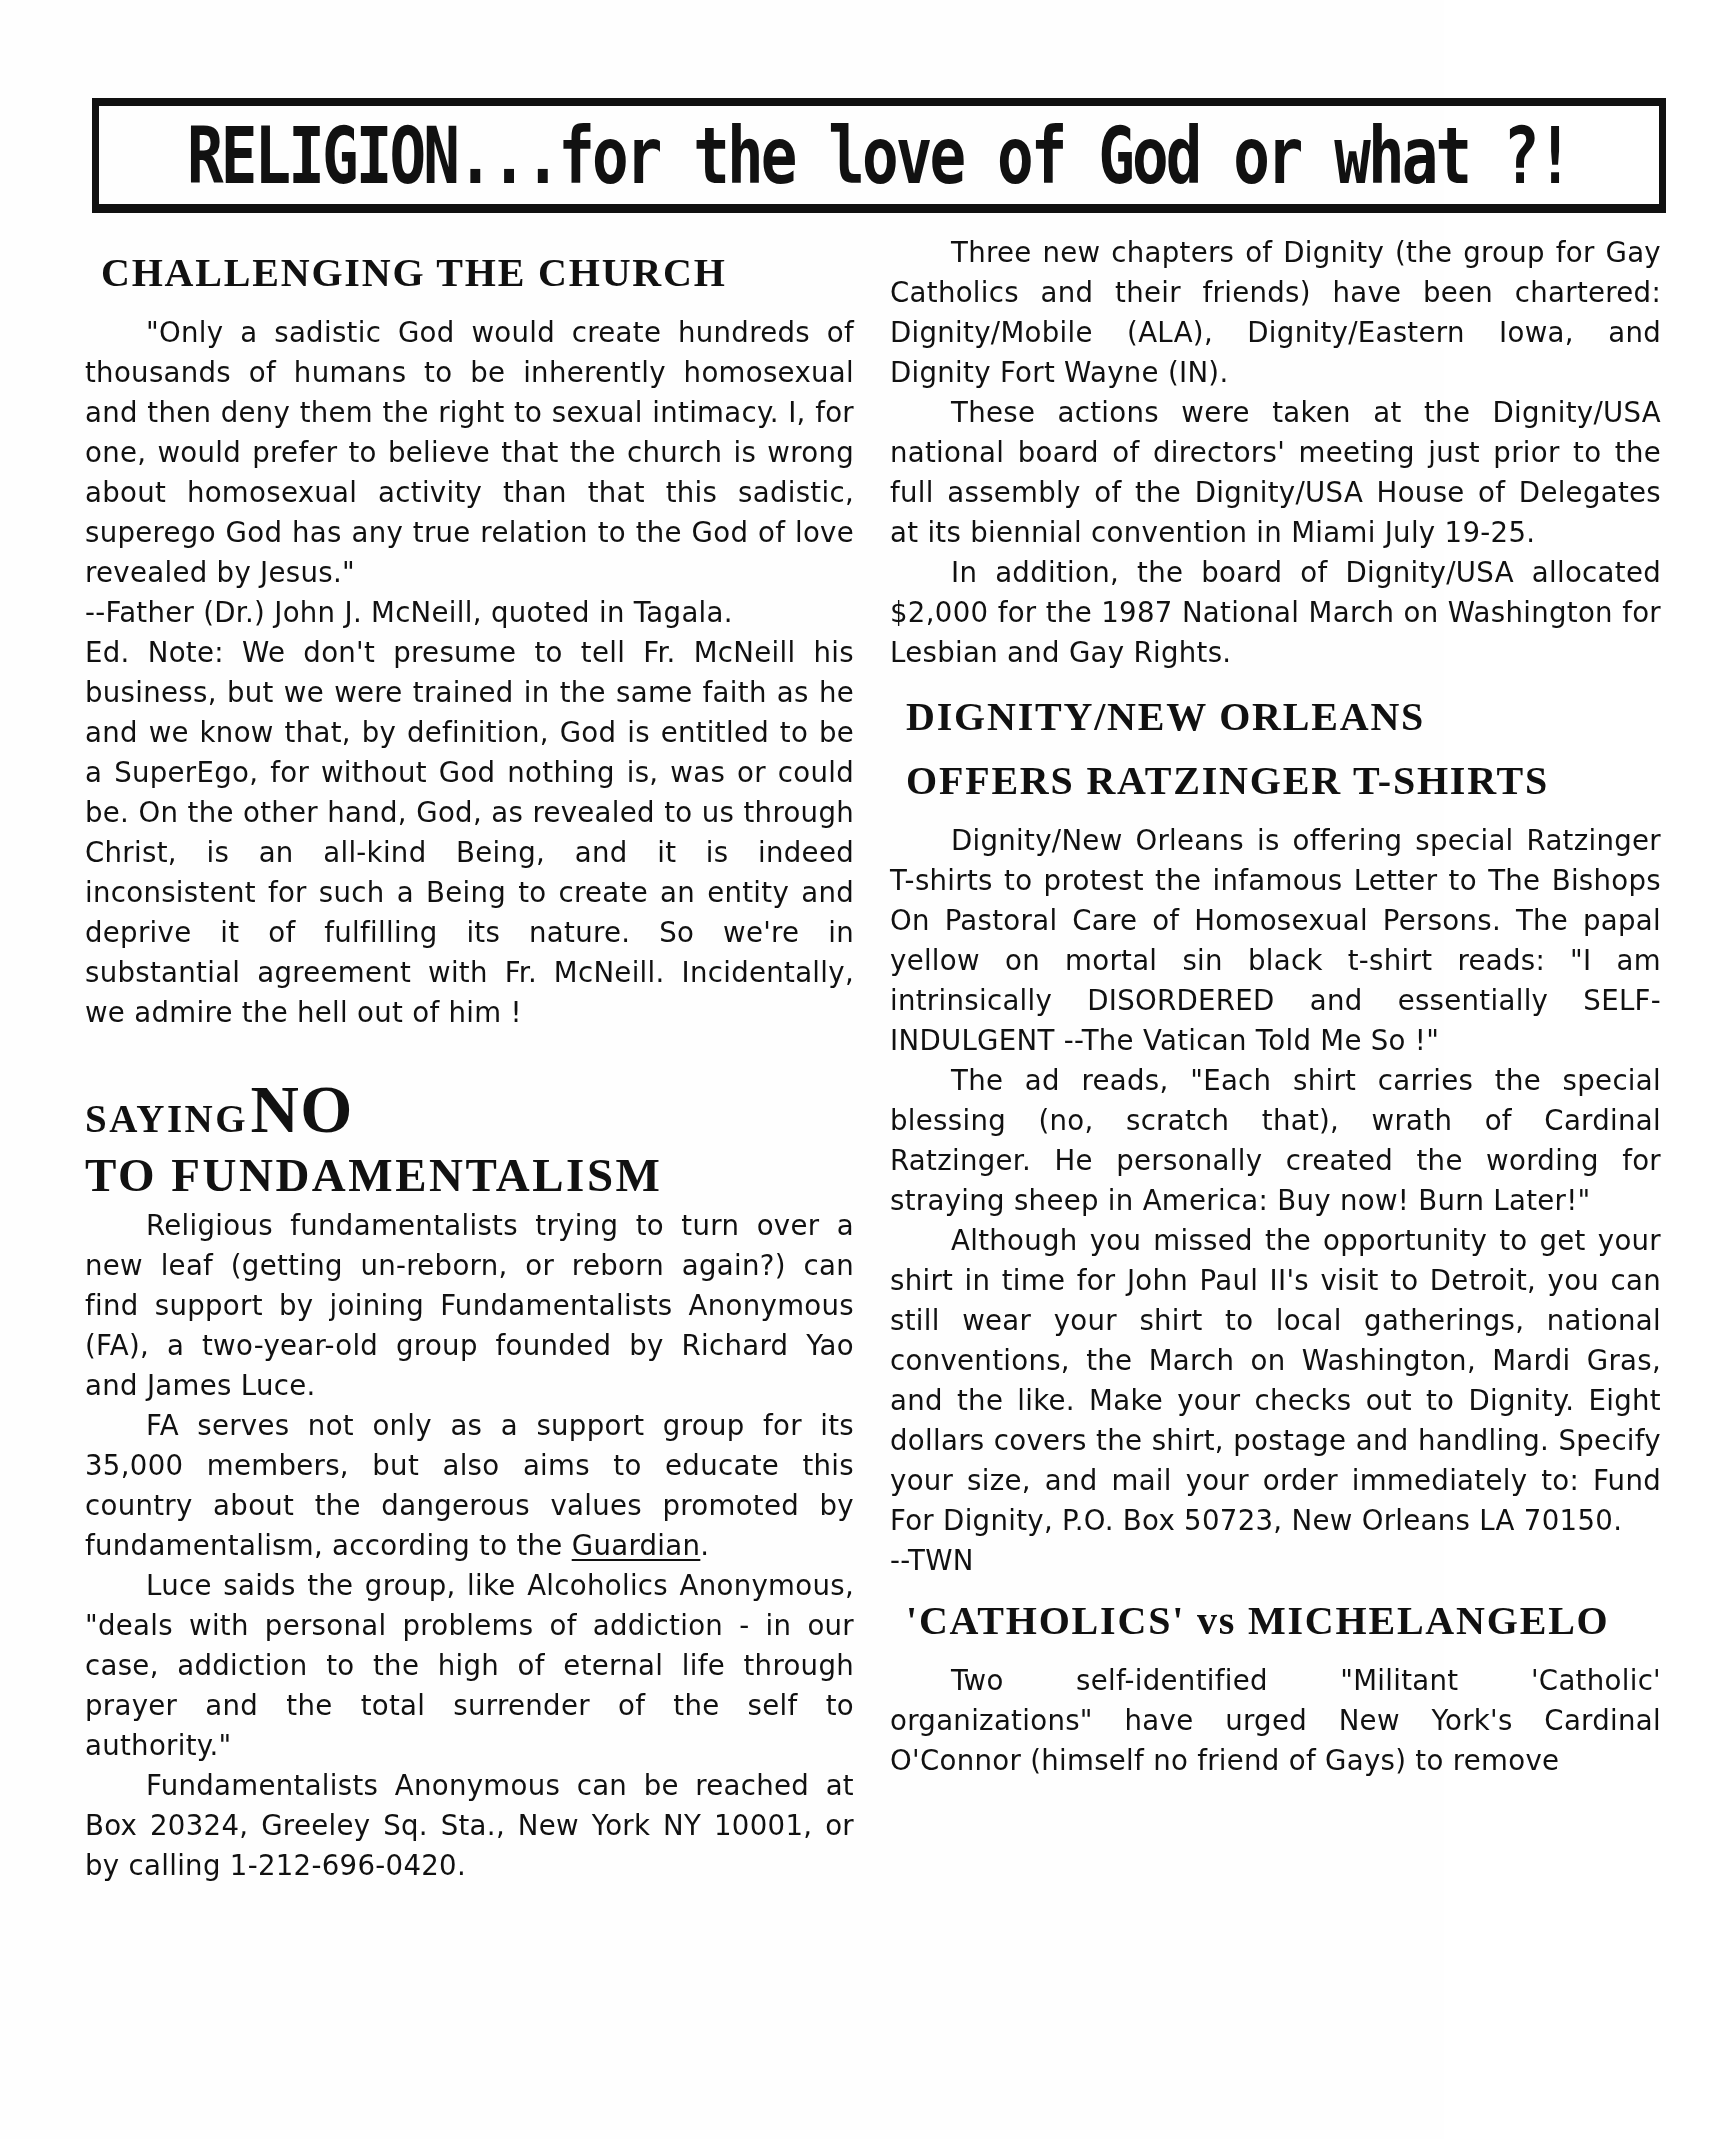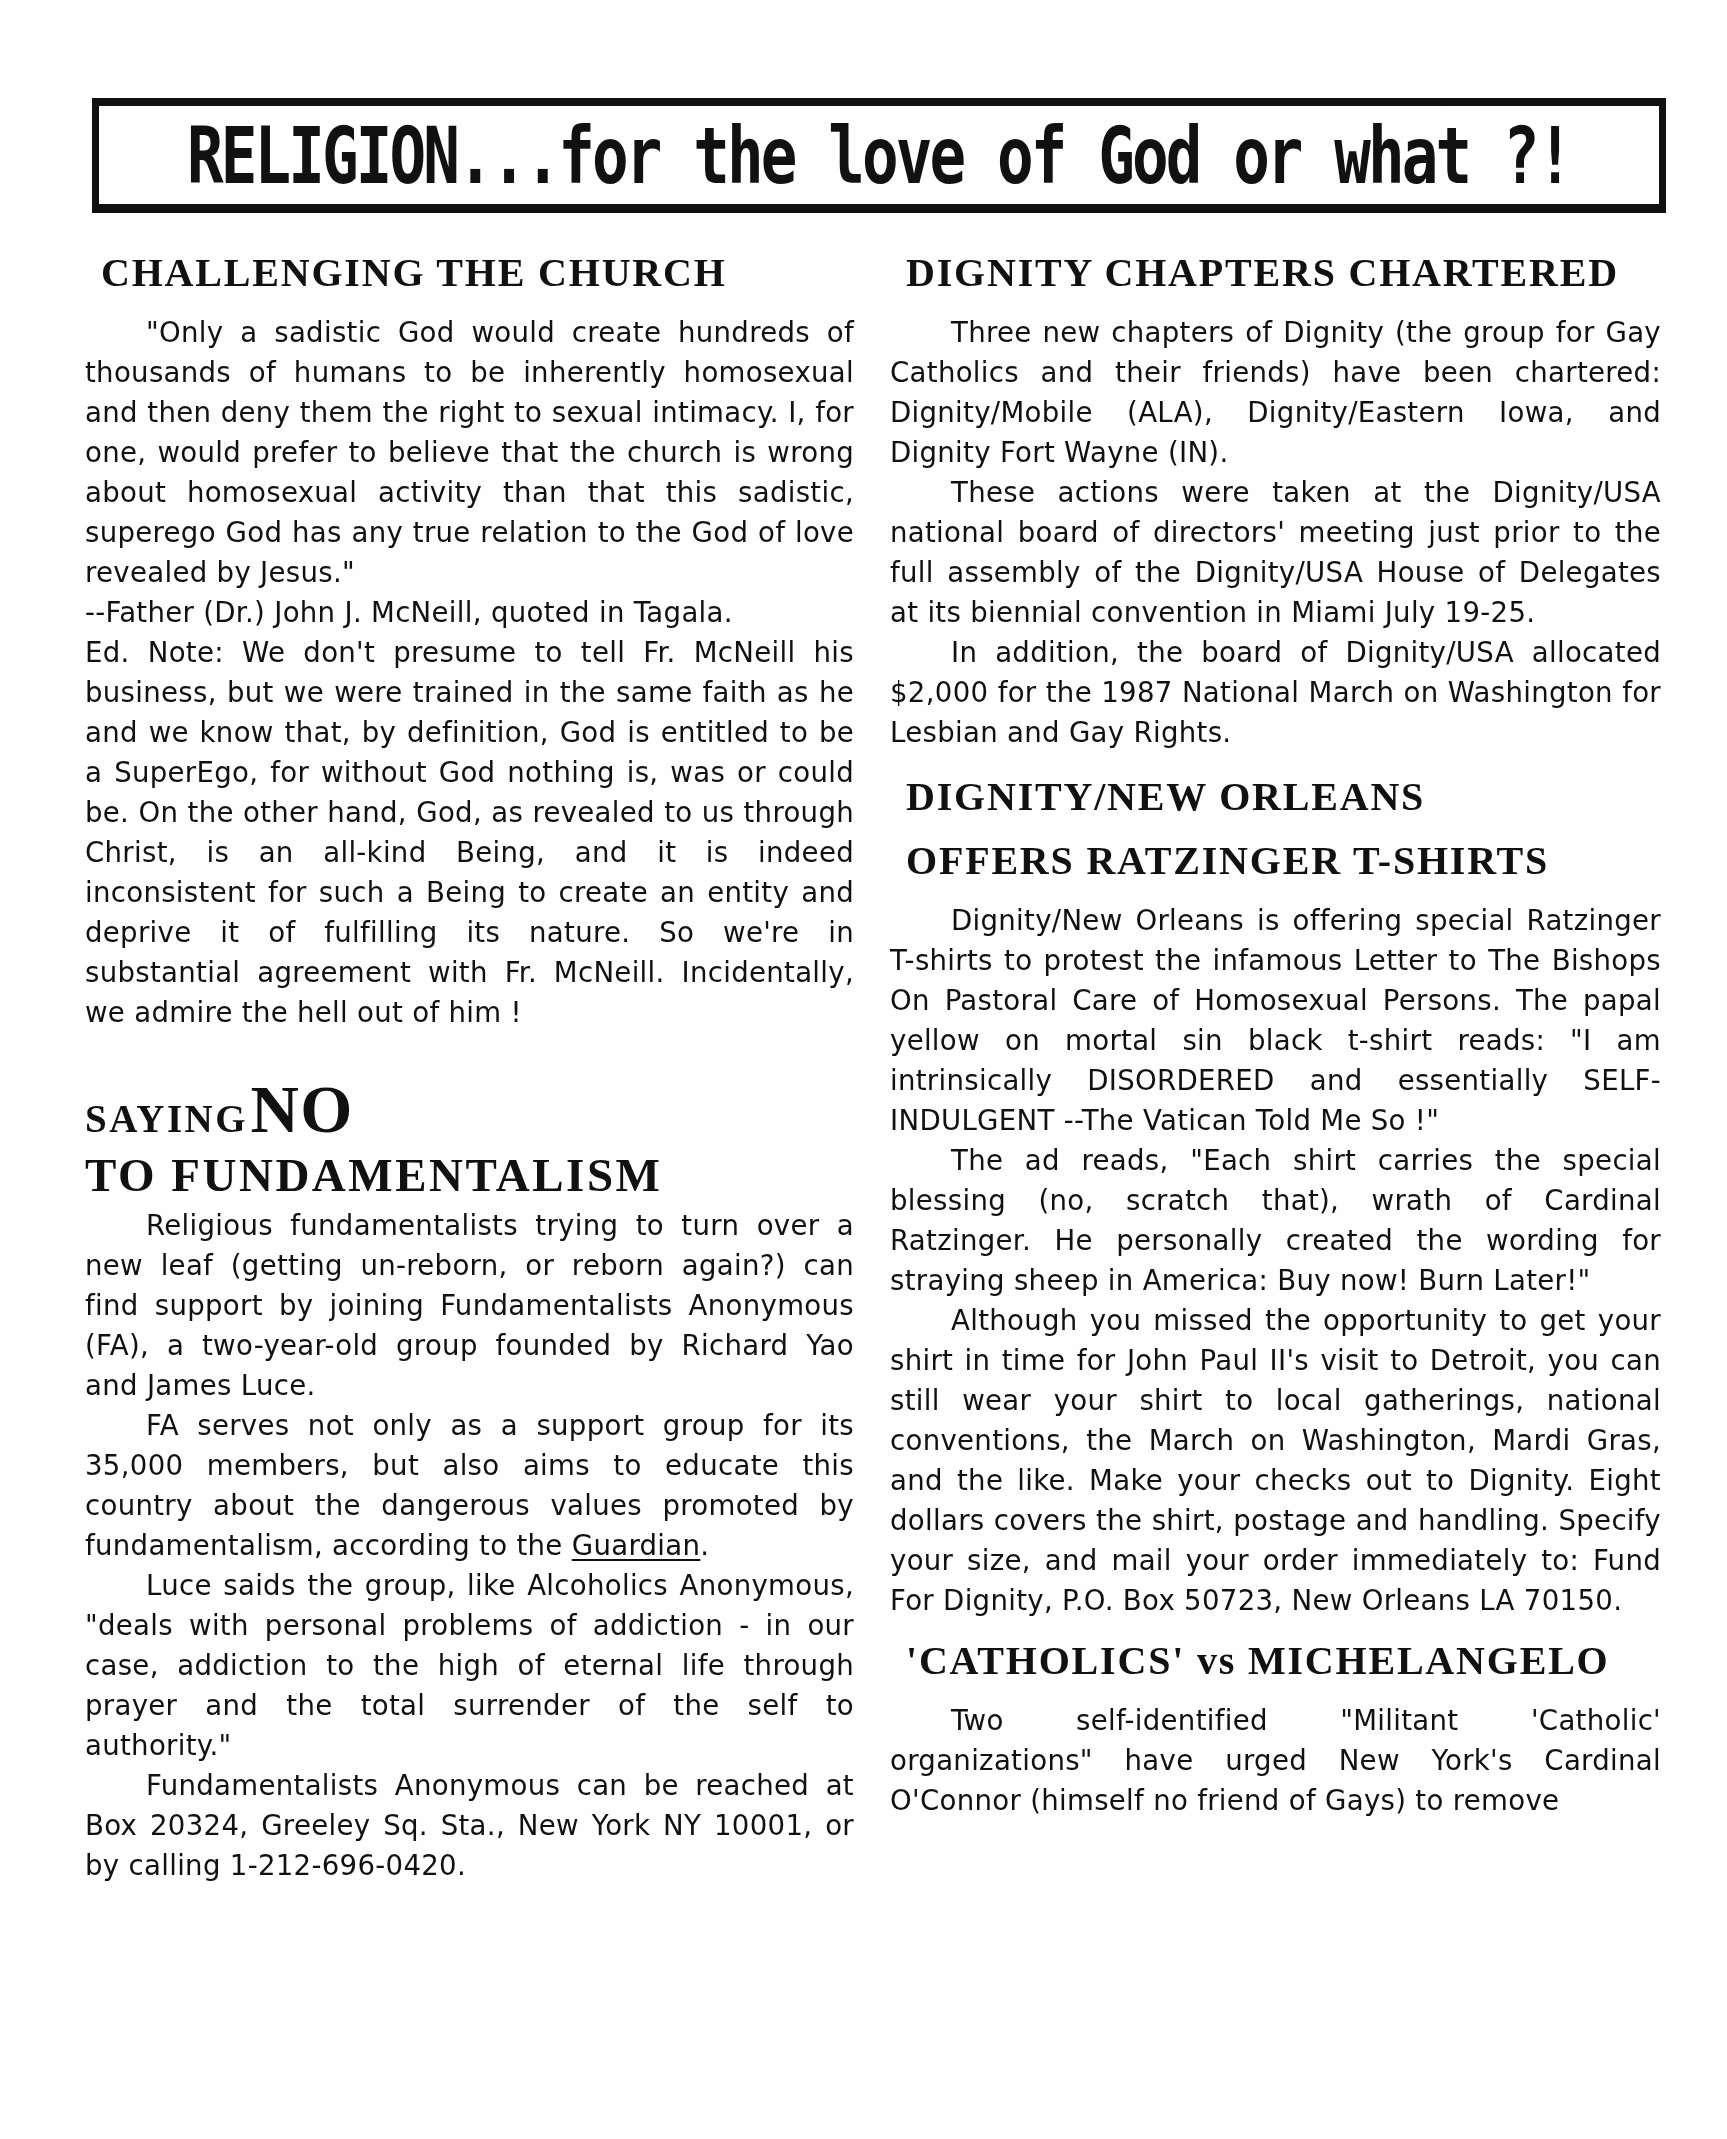--- a/index.html
+++ b/index.html
@@ -127,34 +127,34 @@
       <p class="para indent">Religious fundamentalists trying to turn over a new leaf (getting un-reborn, or reborn again?) can find support by joining Fundamentalists Anonymous (FA), a two-year-old group founded by Richard Yao and James Luce.</p>
       <p class="para indent"><span>FA serves not only as a support group for its 35,000 members, but also aims to educate this country about the dangerous values promoted by fundamentalism, according to the </span><span class="ul">Guardian</span><span>.</span></p>
       <p class="para indent">Luce saids the group, like Alcoholics Anonymous, "deals with personal problems of addiction - in our case, addiction to the high of eternal life through prayer and the total surrender of the self to authority."</p>
       <p class="para indent">Fundamentalists Anonymous can be reached at Box 20324, Greeley Sq. Sta., New York NY 10001, or by calling 1-212-696-0420.</p>
     </section>
   </div>
 
   <div class="col col-right">
 
     <section>
-      <h2 class="headline">DIGNITY CHAPTERS CHARTERED</h2>
       <p class="para indent">Three new chapters of Dignity (the group for Gay Catholics and their friends) have been chartered: Dignity/Mobile (ALA), Dignity/Eastern Iowa, and Dignity Fort Wayne (IN).</p>
       <p class="para indent">These actions were taken at the Dignity/USA national board of directors' meeting just prior to the full assembly of the Dignity/USA House of Delegates at its biennial convention in Miami July 19-25.</p>
       <p class="para indent">In addition, the board of Dignity/USA allocated $2,000 for the 1987 National March on Washington for Lesbian and Gay Rights.</p>
     </section>
 
     <div class="gap-sm"></div>
 
     <section>
       <h2 class="headline">DIGNITY/NEW ORLEANS</h2>
       <h2 class="headline">OFFERS RATZINGER T-SHIRTS</h2>
       <p class="para indent">Dignity/New Orleans is offering special Ratzinger T-shirts to protest the infamous Letter to The Bishops On Pastoral Care of Homosexual Persons. The papal yellow on mortal sin black t-shirt reads: "I am intrinsically DISORDERED and essentially SELF-INDULGENT --The Vatican Told Me So !"</p>
       <p class="para indent">The ad reads, "Each shirt carries the special blessing (no, scratch that), wrath of Cardinal Ratzinger. He personally created the wording for straying sheep in America: Buy now! Burn Later!"</p>
       <p class="para indent">Although you missed the opportunity to get your shirt in time for John Paul II's visit to Detroit, you can still wear your shirt to local gatherings, national conventions, the March on Washington, Mardi Gras, and the like. Make your checks out to Dignity. Eight dollars covers the shirt, postage and handling. Specify your size, and mail your order immediately to: Fund For Dignity, P.O. Box 50723, New Orleans LA 70150.</p>
+      <p class="para noindent">--TWN</p>
     </section>
 
     <section>
       <h2 class="headline">'CATHOLICS' vs MICHELANGELO</h2>
       <p class="para indent">Two self-identified "Militant 'Catholic' organizations" have urged New York's Cardinal O'Connor (himself no friend of Gays) to remove</p>
     </section>
   </div>
 
 </div>
 

